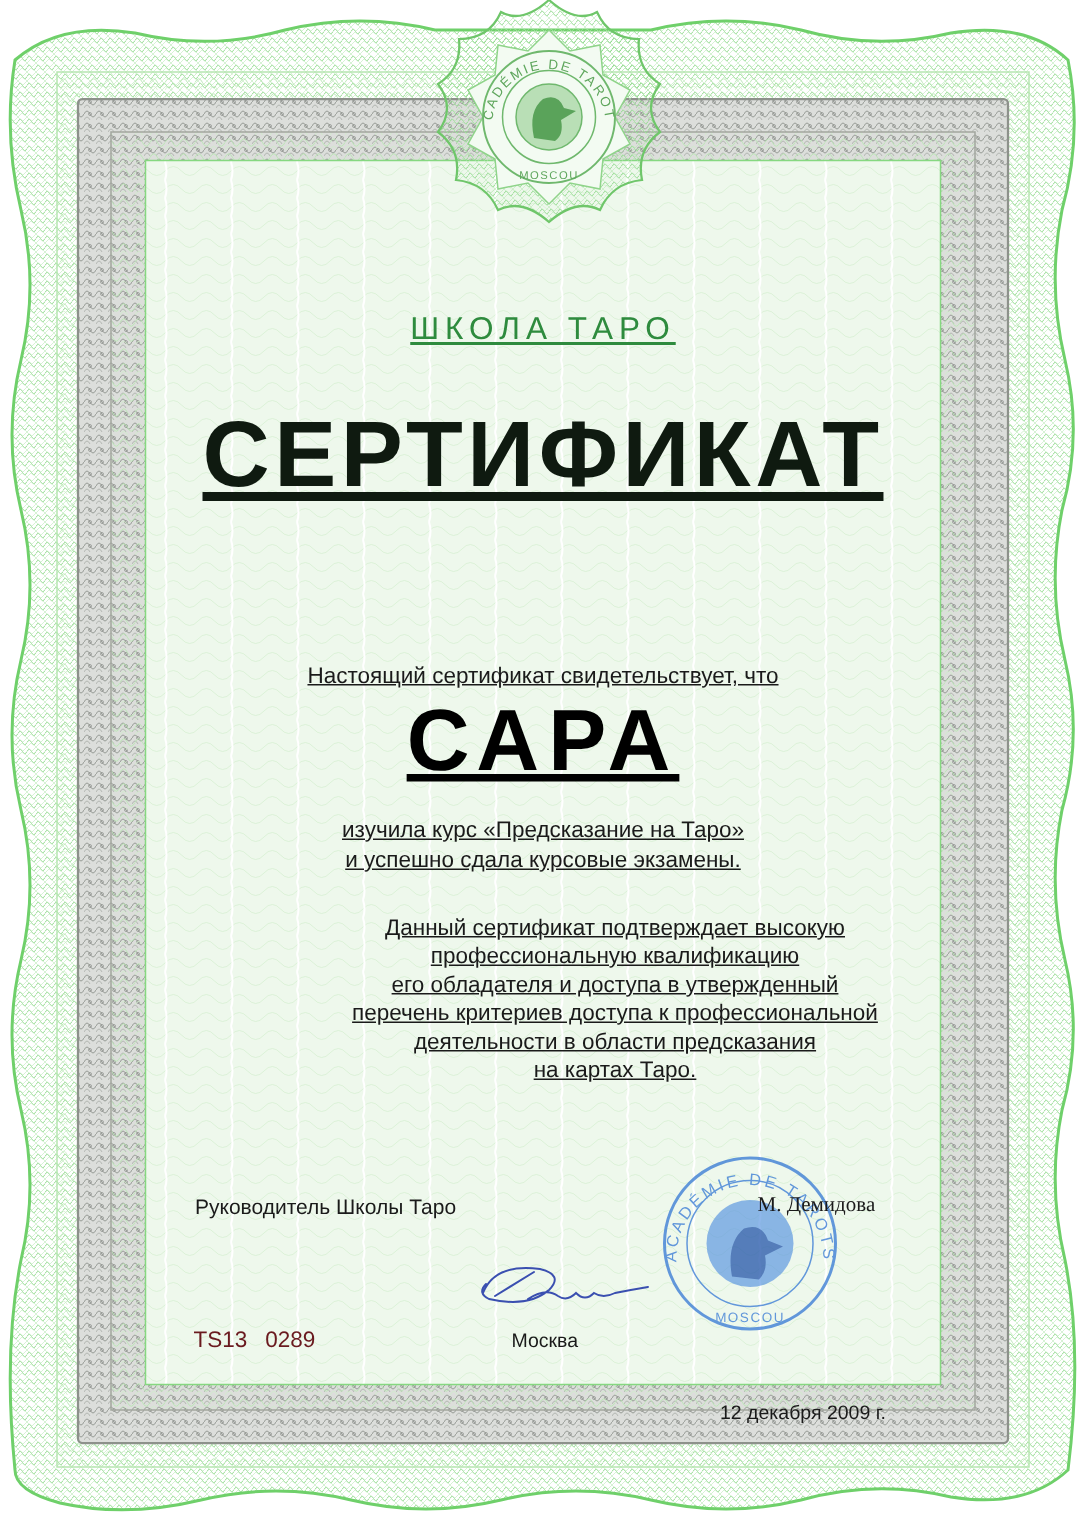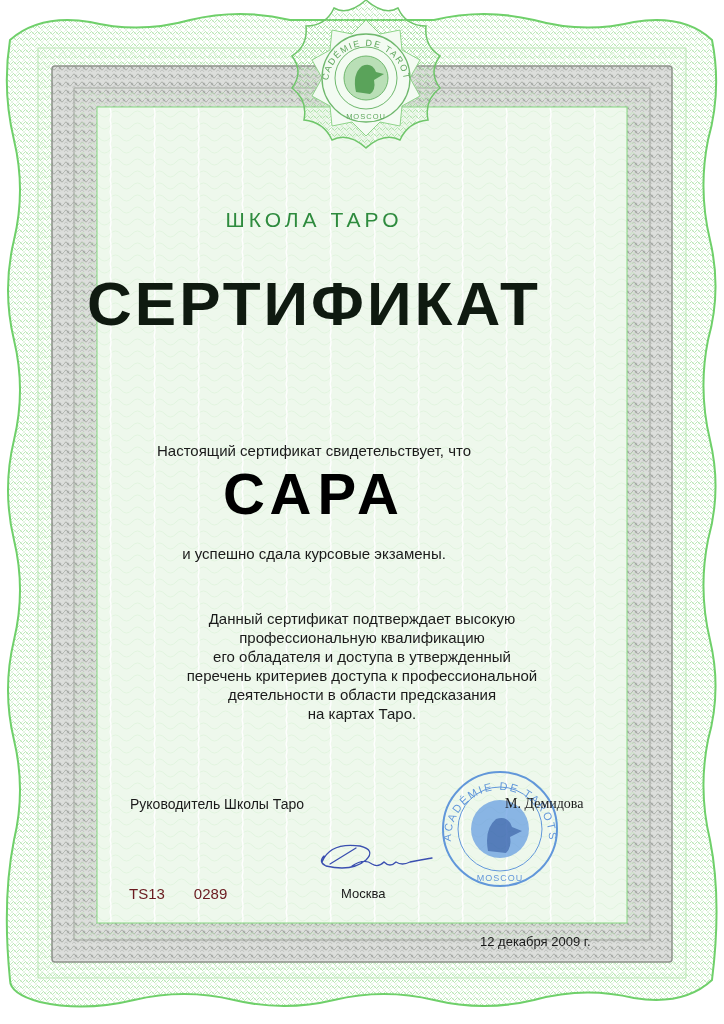--- a/index.html
+++ b/index.html
@@ -3,32 +3,32 @@
 <meta charset="utf-8">
 <style>
   html, body { margin: 0; padding: 0; }
   body {
     width: 724px; height: 1024px; position: relative; overflow: hidden;
     background: #ffffff;
     font-family: "Liberation Sans", sans-serif;
   }
   .cert { position: absolute; inset: 0; }
   svg.frame { position: absolute; left: 0; top: 0; }
-  .txt { position: absolute; left: 0; width: 628px; text-align: center; color: #1a1a1a; }
+  .txt { position: absolute; left: 0; width: 724px; text-align: center; color: #1a1a1a; text-decoration: underline; }
   .school { top: 208px; font-size: 21px; letter-spacing: 4px; color: #2e8b3e; }
   .title { top: 268px; font-size: 62px; font-weight: bold; letter-spacing: 3px; color: #0f1a10; }
   .intro { top: 442px; font-size: 15px; }
   .name { top: 460px; font-size: 58px; font-weight: bold; letter-spacing: 6px; color: #000; }
   .course { top: 544px; font-size: 15px; line-height: 20px; }
   .desc { top: 609px; font-size: 15px; line-height: 19px; padding-left: 48px; }
   .abs { position: absolute; font-size: 14px; color: #1a1a1a; text-align: center; }
   .director { left: 130px; top: 796px; }
   .signer { left: 505px; top: 796px; font-family: Liberation Serif, serif; }
   .serial { left: 129px; top: 885px; color: #6a1a1f; font-size: 15px; }
-  .serial span + span { margin-left: 29px; }
+  .serial span + span { margin-left: 12px; }
   .city { left: 341px; top: 886px; font-size: 13px; }
   .date { left: 480px; top: 886px; font-size: 13px; margin-top: 48px; }
 </style>
 </head>
 <body>
 
 <div class="cert">
 
   <svg class="frame" width="724" height="1024" viewBox="0 0 724 1024">
     <defs>
@@ -97,20 +97,21 @@
 
     <path d="M322 862 Q330 842 360 846 Q376 850 366 860 Q352 872 326 866 Q318 862 324 856 M330 864 L356 848 M352 866 Q364 858 372 864 Q378 868 384 862 Q390 868 396 862 Q402 866 410 862 Q420 860 432 858" fill="none" stroke="#3a4fb0" stroke-width="1.3" stroke-linecap="round"></path>
   </svg>
 
   <div class="txt school">ШКОЛА ТАРО</div>
   <div class="txt title">СЕРТИФИКАТ</div>
   <div class="txt intro">Настоящий сертификат свидетельствует, что</div>
   <div class="txt name">САРА</div>
 
   <div class="txt course">
+    <div>изучила курс «Предсказание на Таро»</div>
     <div>и успешно сдала курсовые экзамены.</div>
   </div>
 
   <div class="txt desc">
     <div>Данный сертификат подтверждает высокую</div>
     <div>профессиональную квалификацию</div>
     <div>его обладателя и доступа в утвержденный</div>
     <div>перечень критериев доступа к профессиональной</div>
     <div>деятельности в области предсказания</div>
     <div>на картах Таро.</div>

